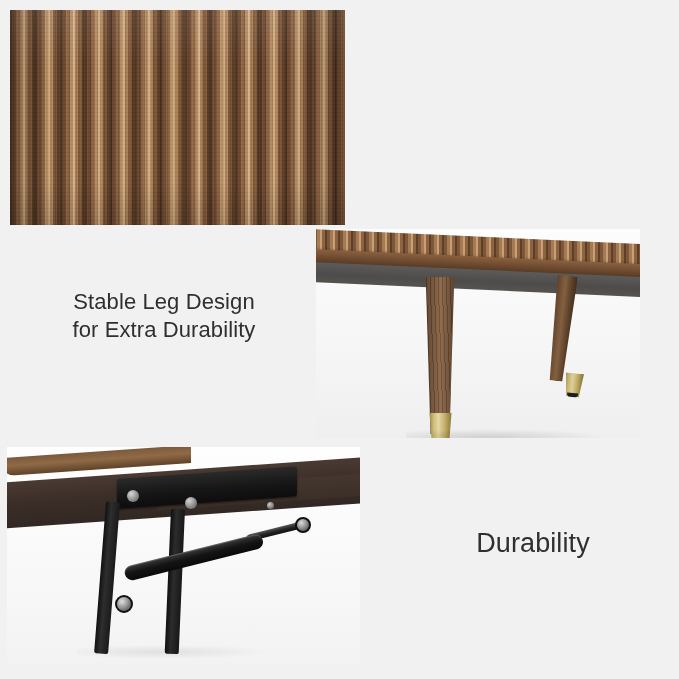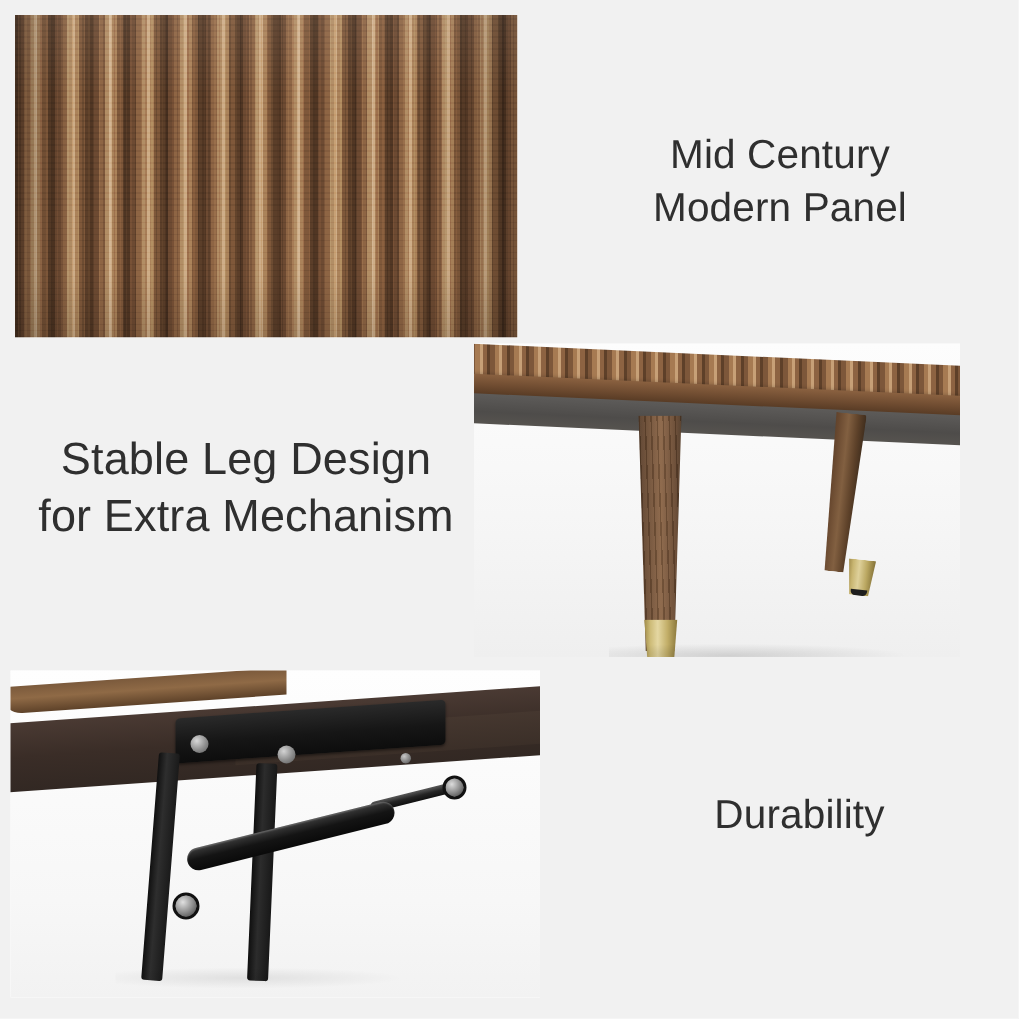--- a/index.html
+++ b/index.html
@@ -140,21 +140,21 @@
     background:radial-gradient(circle at 35% 32%,#dcdcdc 0%,#8d8d8d 50%,#383838 100%);
     border:2px solid #111;box-sizing:border-box;}
   .lift-shadow{position:absolute;left:70px;top:198px;width:190px;height:14px;
     background:radial-gradient(ellipse at 45% 50%, rgba(0,0,0,.08) 0%, rgba(0,0,0,0) 72%);}
 
   
   .callout{position:absolute;color:#2f2f2f;text-align:center;line-height:1.28;
     font-weight:400;letter-spacing:.1px;}
   .callout .ln{display:block;white-space:nowrap;}
   #callout-panel{left:370px;top:86px;width:300px;font-size:27px;}
-  #callout-legs{left:8px;top:288px;width:312px;font-size:30px;}
+  #callout-legs{left:8px;top:288px;width:312px;font-size:22px;}
   #callout-lift{left:400px;top:526px;width:266px;font-size:27px;}
 </style>
 </head>
 <body style="background: rgb(241, 241, 241);">
 
 <div class="stage">
 
   <div class="panel" id="panel-fluted">
     <div class="flute-wrap"></div>
     <div class="flute-grain"></div>
@@ -188,27 +188,23 @@
     <div class="boltC"></div>
     <div class="leg-bar1"></div>
     <div class="leg-bar2"></div>
     <div class="strut-rod"></div>
     <div class="strut"></div>
     <div class="strut-eyeL"></div>
     <div class="strut-eyeR"></div>
     <div class="lift-shadow"></div>
   </div>
 
-  <div class="callout" id="callout-panel">
-    <span class="ln">Mid Century</span>
-    <span class="ln">Modern Panel</span>
-  </div>
 
   <div class="callout" id="callout-legs">
     <span class="ln">Stable Leg Design</span>
-    <span class="ln">for Extra Mechanism</span>
+    <span class="ln">for Extra Durability</span>
   </div>
 
   <div class="callout" id="callout-lift">
     <span class="ln">Durability</span>
   </div>
 
 </div>
 
 </body></html>

